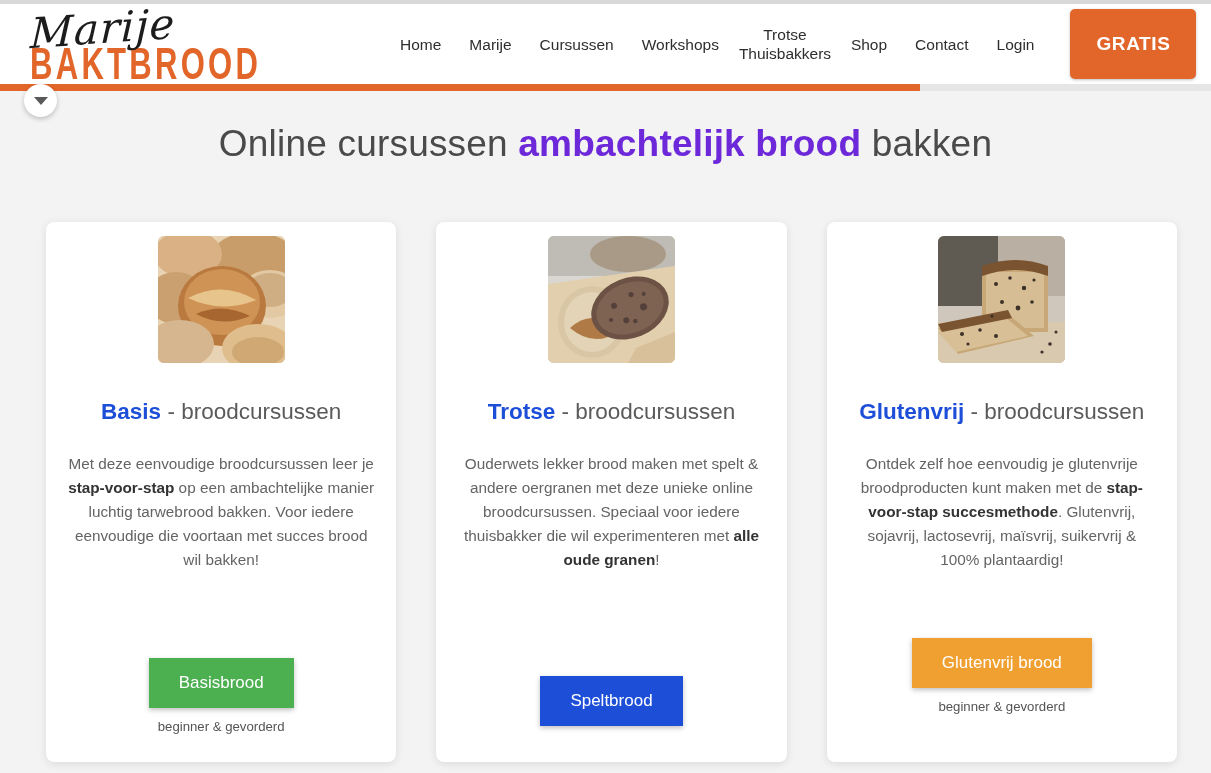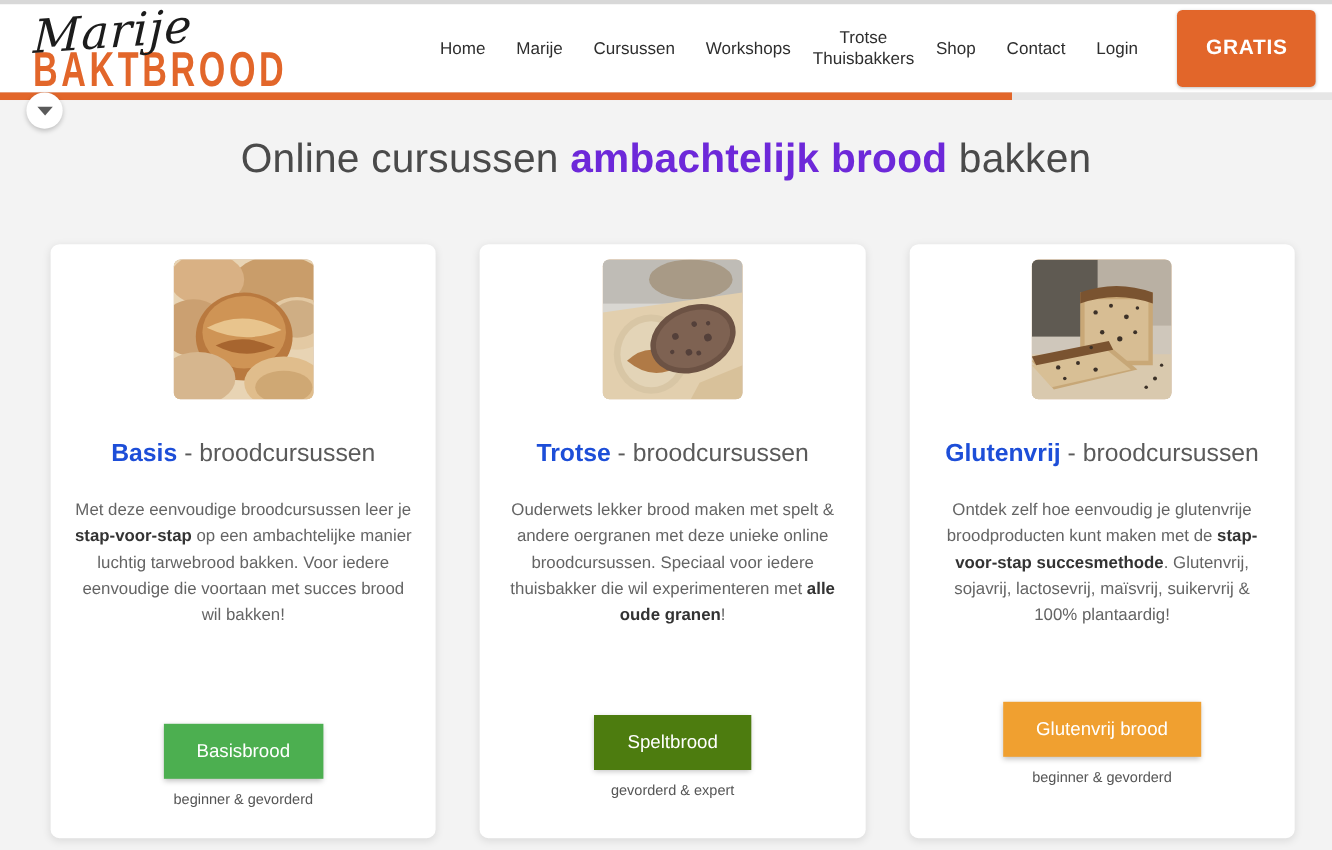--- a/index.html
+++ b/index.html
@@ -331,22 +331,21 @@
           <path d="M88 112 L127 96 L127 127 L80 127 Z" fill="#d8c19a"></path>
         </svg>
       </div>
       <div class="card-title">
         <b>Trotse</b><span> - broodcursussen</span>
       </div>
       <div class="card-text">
         <span>Ouderwets lekker brood maken met spelt &amp; andere oergranen met deze unieke online broodcursussen. Speciaal voor iedere thuisbakker die wil experimenteren met </span><b>alle oude granen</b><span>!</span>
       </div>
       <div class="card-footer">
-        <button class="cta-btn" style="background:#4d7c0f">Speltbrood</button>
-        <div class="cta-caption">gevorderd &amp; expert</div>
+        <button class="cta-btn" style="background:#1d4ed8">Speltbrood</button>
       </div>
     </div>
 
     <div class="card c3">
       <div class="card-img">
         <svg viewBox="0 0 127 127" preserveAspectRatio="none">
           <rect width="127" height="127" fill="#cfc7bb"></rect>
           <rect x="0" y="0" width="60" height="70" fill="#5f5a52"></rect>
           <rect x="60" y="0" width="67" height="60" fill="#b9b0a3"></rect>
           <rect x="0" y="86" width="127" height="41" fill="#d9c9ae"></rect>

